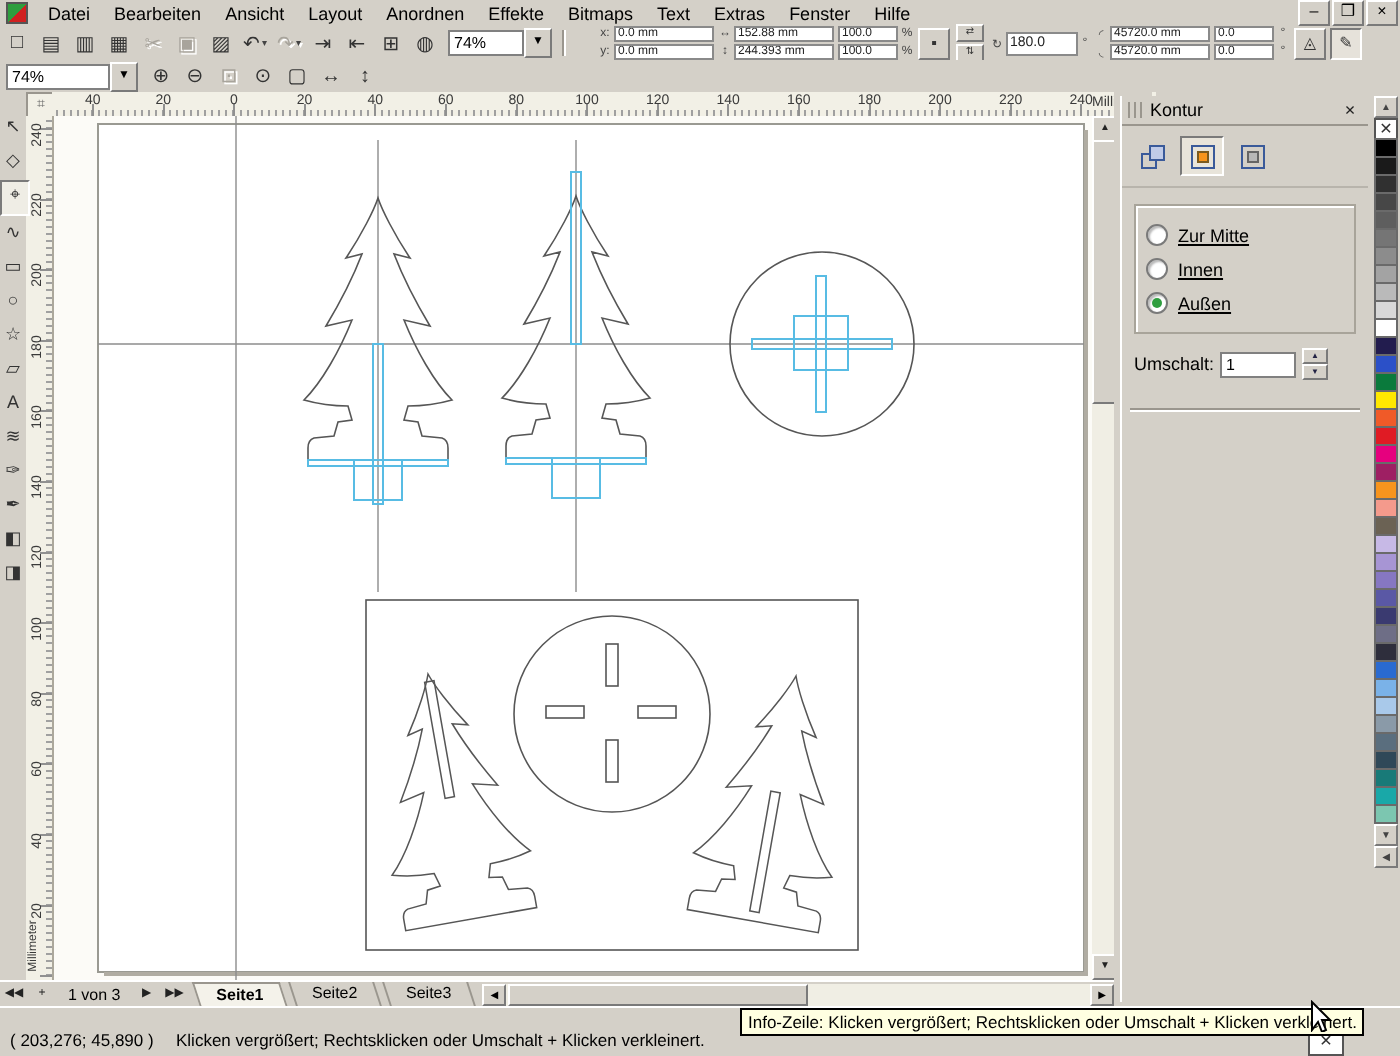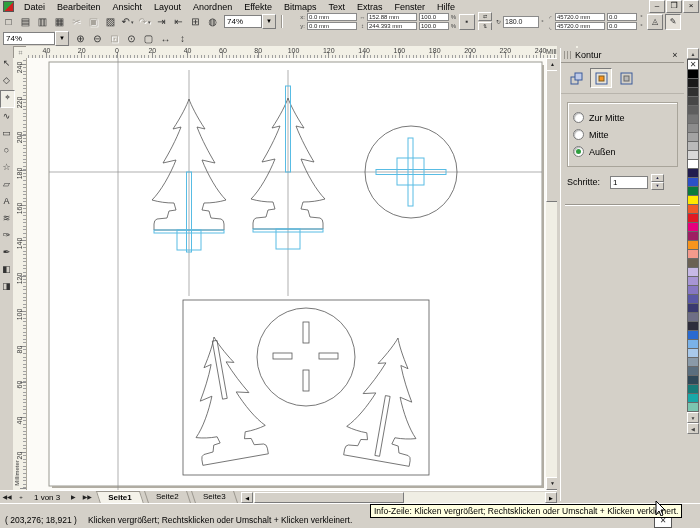--- a/index.html
+++ b/index.html
@@ -97,21 +97,21 @@
   .dico{width:20px;height:18px;display:flex;align-items:center;justify-content:center;
         background:#d4d0c8;border:1px solid #d4d0c8;}
   .dico.pressed{border-color:#7a7a7a #fff #fff #7a7a7a;border-style:solid;background:#e8e4da;}
   .groupbox{margin:8px 6px 6px 6px;border:1px solid #a8a49a;box-shadow:1px 1px 0 #fff inset;
             padding:6px 5px;}
   .radio-row{display:flex;align-items:center;gap:5px;height:17px;}
   .radio{width:9px;height:9px;border-radius:50%;background:#fff;border:1px solid #7a7a7a;
          box-shadow:inset 1px 1px 1px #bbb;position:relative;}
   .radio-row.selected .radio::after{content:"";position:absolute;left:2px;top:2px;width:5px;height:5px;
          border-radius:50%;background:#2f9e3f;}
-  .radio-label{font-size:9px;}
+  .radio-label{font-size:9px;text-decoration:underline;}
   .drow{display:flex;align-items:center;margin:7px 6px 0 6px;gap:3px;}
   .dlabel{font-size:9px;width:40px;}
   .dfield{width:34px;height:11px;font-size:8px;line-height:11px;padding-left:2px;background:#fff;
           border:1px solid #808080;}
   .spin{display:flex;flex-direction:column;}
   .spin i{width:11px;height:6px;font-style:normal;font-size:4px;line-height:5px;text-align:center;
           color:#224;background:#d4d0c8;border:1px solid;border-color:#fff #7a7a7a #7a7a7a #fff;}
   .dunit{font-size:9px;}
   .dsep{height:1px;background:#9a968e;border-bottom:1px solid #fff;margin:14px 4px 0 4px;}
   .applybtn{display:block;margin:10px auto 0 auto;width:84px;height:18px;text-align:center;
@@ -465,30 +465,30 @@
       </div>
       <div class="groupbox">
 
           <label class="radio-row">
             <span class="radio"></span>
             <span class="radio-label">Zur Mitte</span>
           </label>
 
           <label class="radio-row">
             <span class="radio"></span>
-            <span class="radio-label">Mitte</span>
+            <span class="radio-label">Innen</span>
           </label>
 
           <label class="radio-row selected">
             <span class="radio"></span>
             <span class="radio-label">Außen</span>
           </label>
         </div>
       <div class="drow">
-        <span class="dlabel">Schritte:</span>
+        <span class="dlabel">Umschalt:</span>
         <span class="dfield">1</span>
         <span class="spin">
             <i>▲</i>
             <i>▼</i>
           </span>
       </div>
       <div class="dsep"></div>
     </div>
 
     <div class="palette">
@@ -553,21 +553,21 @@
         </div>
       <div class="hs-track">
         <div class="hsbtn" style="position:absolute;left:0">◀</div>
         <div class="hsthumb" style="left:13px"></div>
         <div class="hsbtn" style="position:absolute;right:0">▶</div>
       </div>
     </div>
   </div>
 
   <div class="statusbar">
-    <span class="coords">( 203,276; 18,921 )</span>
+    <span class="coords">( 203,276; 45,890 )</span>
     <span class="statmsg">Klicken vergrößert; Rechtsklicken oder Umschalt + Klicken verkleinert.</span>
     <div class="xswatch" style="left:654px;top:0px">✕</div>
     <div class="xswatch" style="left:654px;top:12px">✕</div>
   </div>
 
   <div class="tooltip">Info-Zeile: Klicken vergrößert; Rechtsklicken oder Umschalt + Klicken verkleinert.</div>
   <svg class="cursor" width="12" height="16">
     <polygon points="1,15 1,1 10,10 6,10 8,15 6,16 4,11" fill="#fff" stroke="#000" stroke-width="1"></polygon>
   </svg>
 

